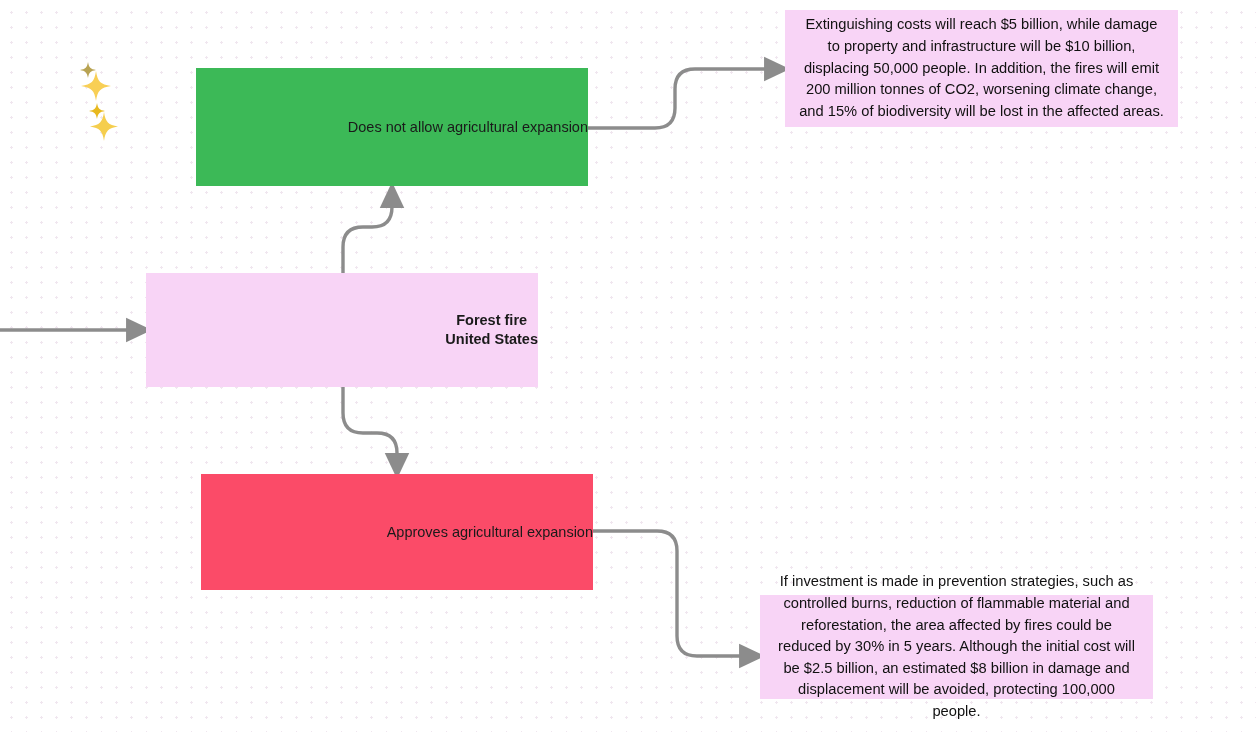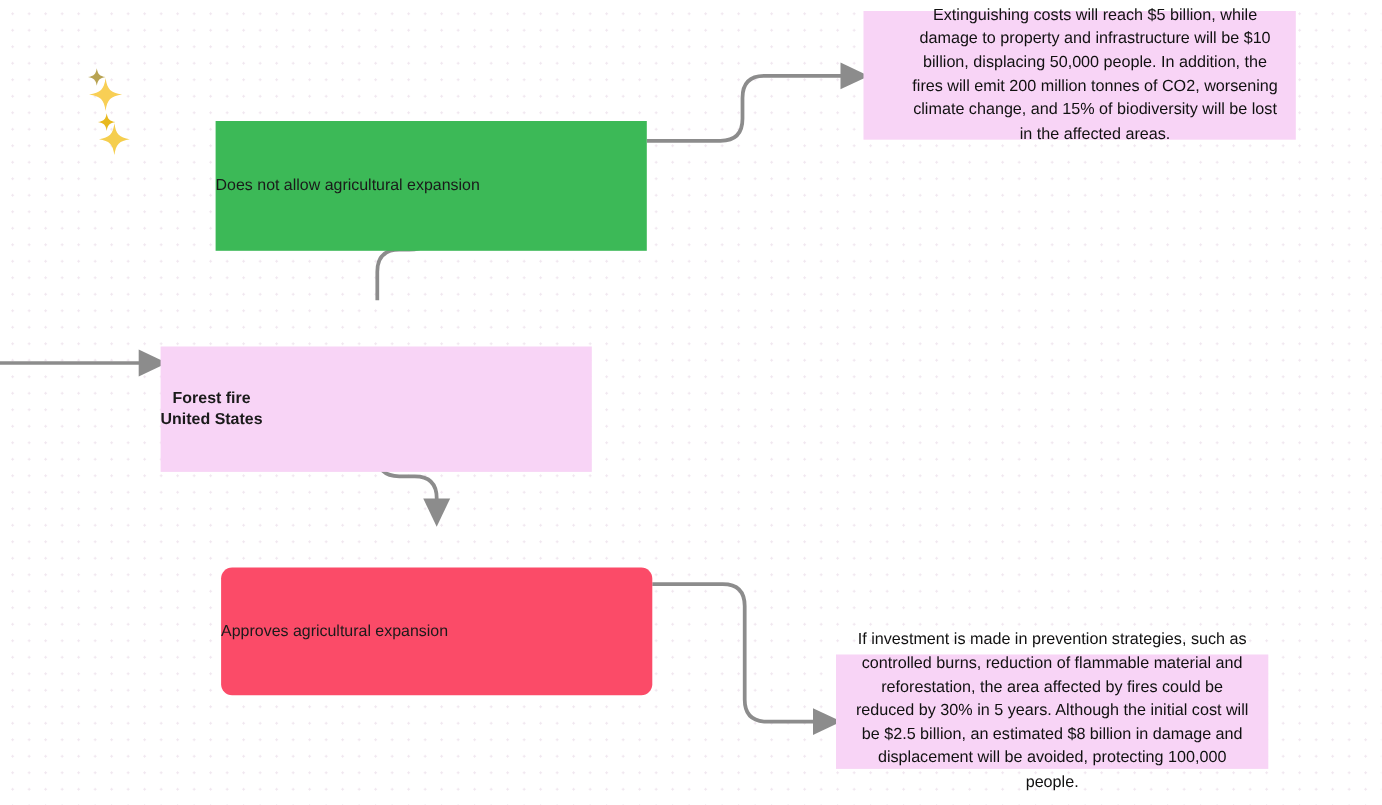--- a/index.html
+++ b/index.html
@@ -27,25 +27,24 @@
     left: 0; top: 0;
     width: 1256px;
     height: 732px;
     pointer-events: none;
   }
   .node {
     position: absolute;
     box-sizing: border-box;
     display: flex;
     align-items: center;
-    justify-content: flex-start;
+    justify-content: flex-end;
     text-align: center;
     color: #1a1a1a;
     line-height: 1.28;
-    margin-top: 42px;
   }
   .node-green {
     background: #3cb957;
     font-size: 14.5px;
   }
   .node-red {
     background: #fb4b68;
     font-size: 14.5px;
   }
   .node-pink {
@@ -138,25 +137,25 @@
 
   <div class="node node-green" style="left:196px; top:68px; width:392px; height:118px;">
     <span class="node-label">Does not allow agricultural expansion</span>
   </div>
 
   <div class="node node-pink" style="left:146px; top:273px; width:392px; height:114px;">
     <span class="node-label">Forest fire
 United States</span>
   </div>
 
-  <div class="node node-red" style="left:201px; top:474px; width:392px; height:116px;border-radius:10px;">
+  <div class="node node-red" style="left:201px; top:474px; width:392px; height:116px;">
     <span class="node-label">Approves agricultural expansion</span>
   </div>
 
-  <div class="note" style="left:785px; top:10px; width:393px; height:117px;padding-left:42px;">
+  <div class="note" style="left:785px; top:10px; width:393px; height:117px;">
     <span class="note-text">Extinguishing costs will reach $5 billion, while damage to property and infrastructure will be $10 billion, displacing 50,000 people. In addition, the fires will emit 200 million tonnes of CO2, worsening climate change, and 15% of biodiversity will be lost in the affected areas.</span>
   </div>
 
   <div class="note" style="left:760px; top:595px; width:393px; height:104px;">
     <span class="note-text">If investment is made in prevention strategies, such as controlled burns, reduction of flammable material and reforestation, the area affected by fires could be reduced by 30% in 5 years. Although the initial cost will be $2.5 billion, an estimated $8 billion in damage and displacement will be avoided, protecting 100,000 people.</span>
   </div>
 
 </div>
 
 </body></html>

